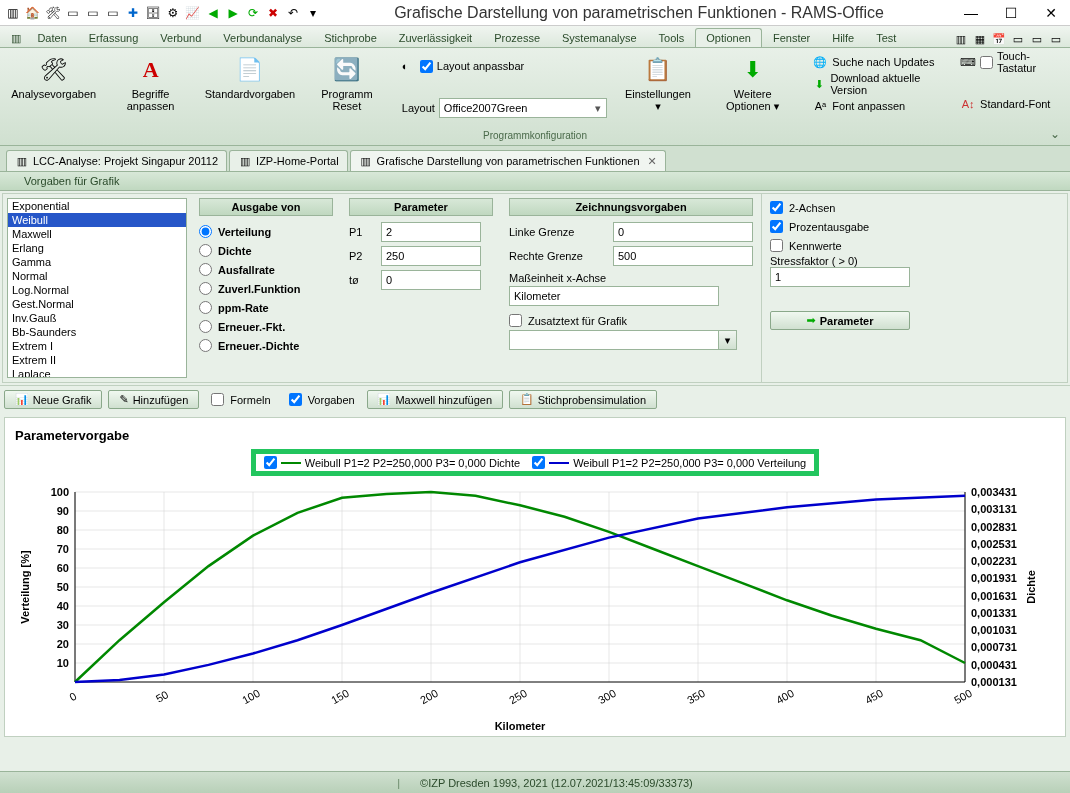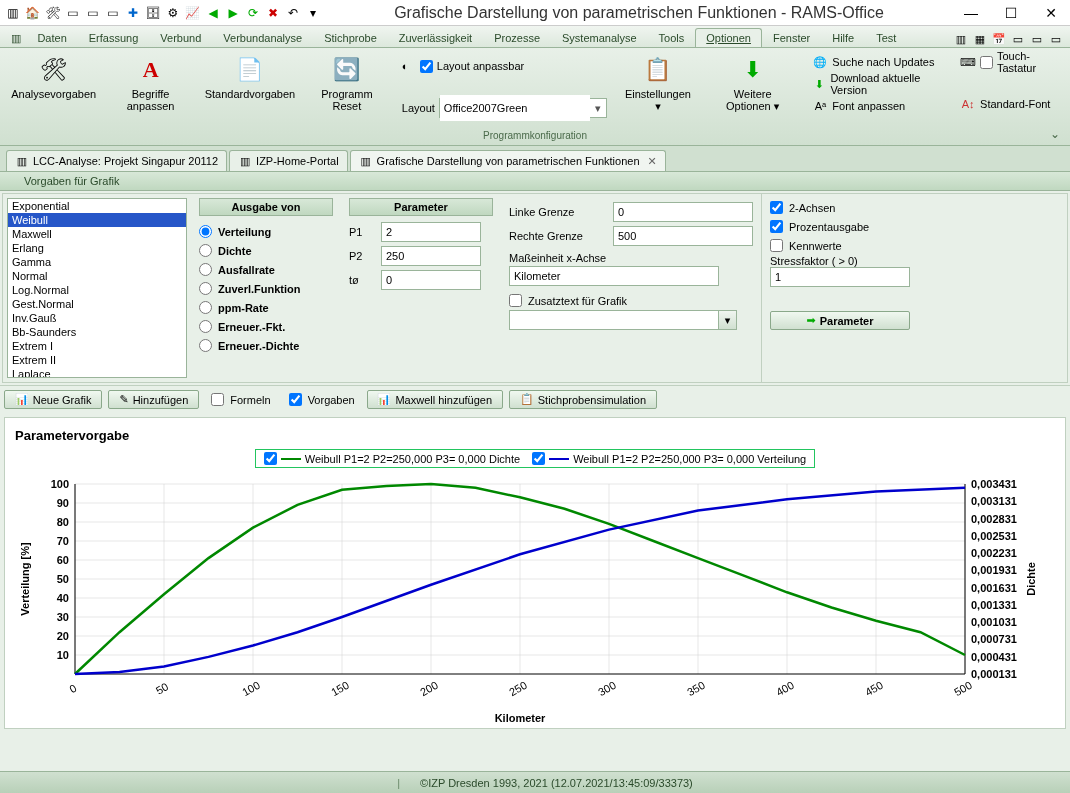--- a/index.html
+++ b/index.html
@@ -9,38 +9,38 @@
 .titlebar { height: 26px; background: #fff; display: flex; align-items: center; padding: 0 4px; border-bottom: 1px solid #ccc; }
 .titlebar .qat { display: flex; gap: 2px; align-items: center; }
 .titlebar .qat-btn { width: 18px; height: 18px; display: flex; align-items: center; justify-content: center; cursor: pointer; font-size: 12px; }
 .titlebar .title { flex: 1; text-align: center; font-size: 16px; color: #333; }
 .titlebar .winbtns { display: flex; gap: 10px; }
 .titlebar .winbtn { width: 30px; height: 20px; display: flex; align-items: center; justify-content: center; cursor: pointer; font-size: 14px;}
 
 
 .ribbon-tabs { height: 22px; background: linear-gradient(#f0f5f0,#dce8dc); display: flex; align-items: flex-end; padding: 0 6px; border-bottom: 1px solid #9ab49a; }
 .ribbon-tab { padding: 3px 10px; color: #2a4a2a; cursor: pointer; border: 1px solid transparent; border-bottom: none; }
-.ribbon-tab.active { background: #e8f0e8; border-color: #9ab49a; border-radius: 3px 3px 0 0; text-decoration: underline; }
+.ribbon-tab.active { background: #e8f0e8; border-color: #9ab49a; border-radius: 3px 3px 0 0; }
 .ribbon-tab.icon-only { padding: 2px 4px; }
 .ribbon-right-icons { margin-left: auto; display: flex; gap: 3px; align-items: center; }
 .ribbon-right-icons span { width: 16px; height: 16px; display: inline-flex; align-items: center; justify-content: center; cursor: pointer; }
 
 
 .ribbon { height: 98px; background: linear-gradient(#e8f0e8,#d0e0d0); border-bottom: 1px solid #9ab49a; display: flex; padding: 4px 10px; gap: 6px; position: relative; }
 .ribbon-group { display: flex; flex-direction: column; align-items: center; }
 .ribbon-group-row { display: flex; gap: 8px; flex: 1; align-items: flex-start; }
 .ribbon-big-btn { display: flex; flex-direction: column; align-items: center; gap: 2px; padding: 2px 6px; cursor: pointer; text-align: center; min-width: 60px;}
 .ribbon-big-btn .icon { width: 32px; height: 32px; display: flex; align-items: center; justify-content: center; font-size: 22px; }
 .ribbon-big-btn .label { font-size: 11px; line-height: 12px; }
 .ribbon-small-row { display: flex; align-items: center; gap: 4px; padding: 1px 4px; cursor: pointer; height: 20px;}
 .ribbon-small-row .icon { width: 16px; height: 16px; display: flex; align-items: center; justify-content: center; }
 .ribbon-group-label { font-size: 10px; color: #4a6a4a; padding-top: 2px; text-align: center; }
 .ribbon-col { display: flex; flex-direction: column; gap: 2px; }
 .layout-combo { display: inline-flex; align-items: center; border: 1px solid #9ab49a; background: #fff; height: 20px; }
-.layout-combo input { border: none; width: 150px; height: 26px; padding: 0 4px; font-size: 11px; outline: none; }
+.layout-combo input { border: none; width: 150px; height: 18px; padding: 0 4px; font-size: 11px; outline: none; }
 .layout-combo .dd { width: 16px; text-align: center; cursor: pointer; color: #555; }
 .ribbon-collapse { position: absolute; right: 10px; bottom: 4px; cursor: pointer; font-size: 12px; color: #4a6a4a;}
 
 
 .doc-tabs { height: 26px; background: #d0e0d0; display: flex; align-items: flex-end; padding: 2px 6px 0 6px; gap: 2px; border-bottom: 1px solid #9ab49a;}
 .doc-tab { display: flex; align-items: center; gap: 4px; padding: 3px 8px; background: #e8f0e8; border: 1px solid #9ab49a; border-bottom: none; border-radius: 3px 3px 0 0; cursor: pointer; font-size: 11px;}
 .doc-tab .tab-icon { width: 14px; height: 14px; display: inline-flex; align-items: center; justify-content: center; }
 .doc-tab .close { margin-left: 4px; color: #666; cursor: pointer; }
 
 
@@ -67,21 +67,21 @@
 .combo-input { display: flex; }
 .combo-input .dd { width: 18px; border: 1px solid #9ab49a; border-left: none; background: linear-gradient(#f0f5f0,#d0e0d0); text-align: center; line-height: 18px; cursor: pointer;}
 .btn { display: inline-flex; align-items: center; gap: 4px; border: 1px solid #8aa88a; background: linear-gradient(#f0f8f0,#d0e0d0); padding: 2px 10px; cursor: pointer; border-radius: 2px;}
 
 
 .graph-toolbar { display: flex; gap: 6px; padding: 4px; background: #e8f0e8; border-top: 1px solid #c0d0c0;}
 
 
 .chart-wrap { background: #fff; margin: 4px; border: 1px solid #c0d0c0; padding: 10px 10px 4px 10px; }
 .chart-title { text-align: left; font-weight: bold; font-size: 13px; }
-.chart-legend { display: flex; justify-content: center; gap: 12px; border: 1px solid #22c55e; padding: 2px 8px; margin: 6px auto; width: fit-content; font-size: 11px;}
+.chart-legend { display: flex; justify-content: center; gap: 12px; border: 5px solid #22c55e; padding: 2px 8px; margin: 6px auto; width: fit-content; font-size: 11px;}
 .legend-item { display: flex; align-items: center; gap: 4px; }
 .legend-swatch { width: 20px; height: 2px; }
 svg.chart { display: block; }
 
 
 .statusbar { position: absolute; bottom: 0; left: 0; right: 0; height: 22px; background: linear-gradient(#d0e0d0,#b8d0b8); display: flex; align-items: center; justify-content: center; font-size: 11px; color: #2a4a2a; border-top: 1px solid #9ab49a;}
 .statusbar .sep { margin: 0 20px; color: #6a8a6a;}
 
 input[type=checkbox], input[type=radio] { margin: 0; }
 </style>
@@ -293,20 +293,21 @@
       <label class="short-label">P2</label>
       <input class="text-input w100" value="250" style="">
     </div>
     <div class="param-row">
       <label class="short-label">tø</label>
       <input class="text-input w100" value="0" style="">
     </div>
   </div>
 
   <div class="fieldcol" style="width:260px;">
+    <div class="field-header">Zeichnungsvorgaben</div>
     <div class="param-row">
       <label>Linke Grenze</label>
       <input class="text-input w140" value="0" style="">
     </div>
     <div class="param-row">
       <label>Rechte Grenze</label>
       <input class="text-input w140" value="500" style="">
     </div>
     <div style="margin-top:6px;">Maßeinheit x-Achse</div>
     <input class="text-input w200" style="margin-top: 2px;" value="Kilometer">

